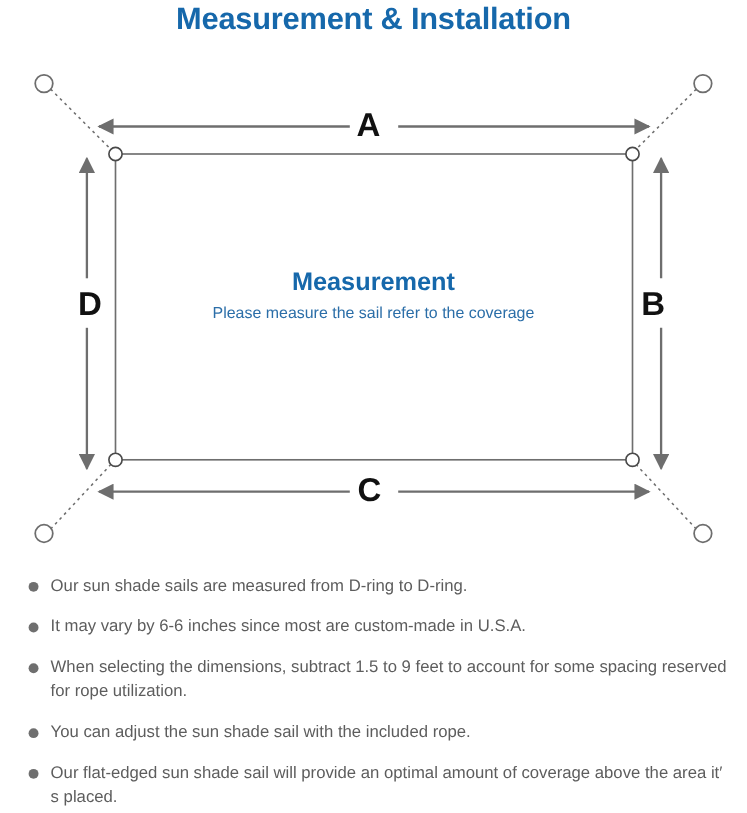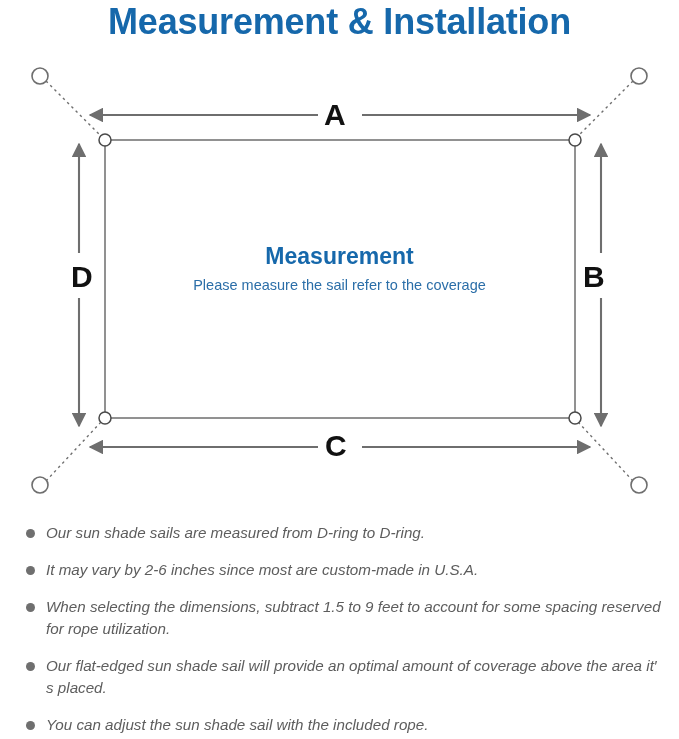--- a/index.html
+++ b/index.html
@@ -14,21 +14,21 @@
     font-family: "Liberation Sans", sans-serif;
     overflow: hidden;
   }
 
   #page-title {
     position: absolute;
     left: 0;
     top: 1px;
     width: 679px;
     text-align: center;
-    font-size: 36px;
+    font-size: 28px;
     font-weight: bold;
     color: #1668ab;
     letter-spacing: -0.2px;
     white-space: nowrap;
   }
 
   #diagram-wrap {
     position: absolute;
     left: 0;
     top: 48px;
@@ -81,21 +81,20 @@
     padding: 0;
   }
   #notes-list li {
     position: relative;
     margin: 0 18px 0 26px;
     padding: 0 0 0 20px;
     font-size: 15.2px;
     line-height: 22px;
     color: #5d5d5d;
     min-height: 22px;
-    font-style: italic;
   }
   #notes-list li + li { margin-top: 15px; }
   #notes-list li .bullet-dot {
     position: absolute;
     left: 0;
     top: 7px;
     width: 9px;
     height: 9px;
     border-radius: 50%;
     background: #6f6f6f;
@@ -167,27 +166,27 @@
 <div class="dim-letter" id="dim-c">C</div>
 <div class="dim-letter" id="dim-d">D</div>
 
 <ul id="notes-list">
   <li>
     <span class="bullet-dot"></span>
     <span class="note-text">Our sun shade sails are measured from D-ring to D-ring.</span>
   </li>
   <li>
     <span class="bullet-dot"></span>
-    <span class="note-text">It may vary by 2-6 inches since most are custom-made in U.S.A.</span>
+    <span class="note-text">It may vary by 6-6 inches since most are custom-made in U.S.A.</span>
   </li>
   <li>
     <span class="bullet-dot"></span>
     <span class="note-text">When selecting the dimensions, subtract 1.5 to 9 feet to account for some spacing reserved for rope utilization.</span>
   </li>
   <li>
     <span class="bullet-dot"></span>
-    <span class="note-text">Our flat-edged sun shade sail will provide an optimal amount of coverage above the area it′ s placed.</span>
+    <span class="note-text">You can adjust the sun shade sail with the included rope.</span>
   </li>
   <li>
     <span class="bullet-dot"></span>
-    <span class="note-text">You can adjust the sun shade sail with the included rope.</span>
+    <span class="note-text">Our flat-edged sun shade sail will provide an optimal amount of coverage above the area it′ s placed.</span>
   </li>
 </ul>
 
 </body></html>

